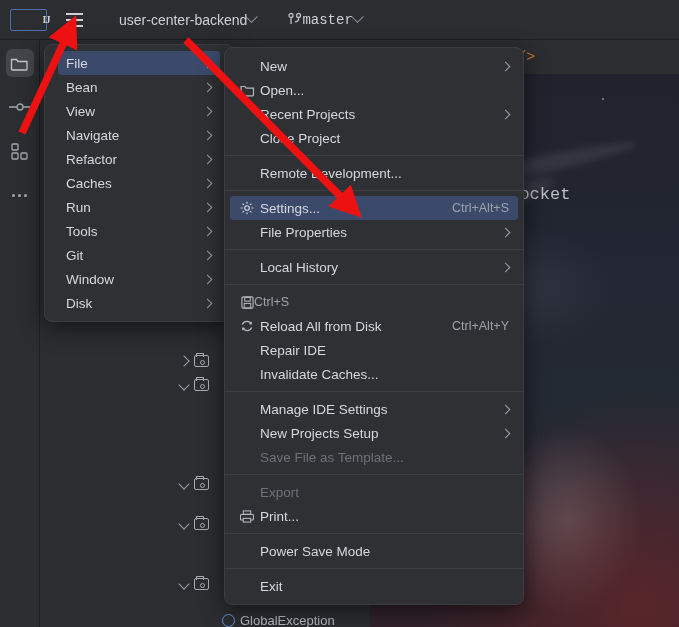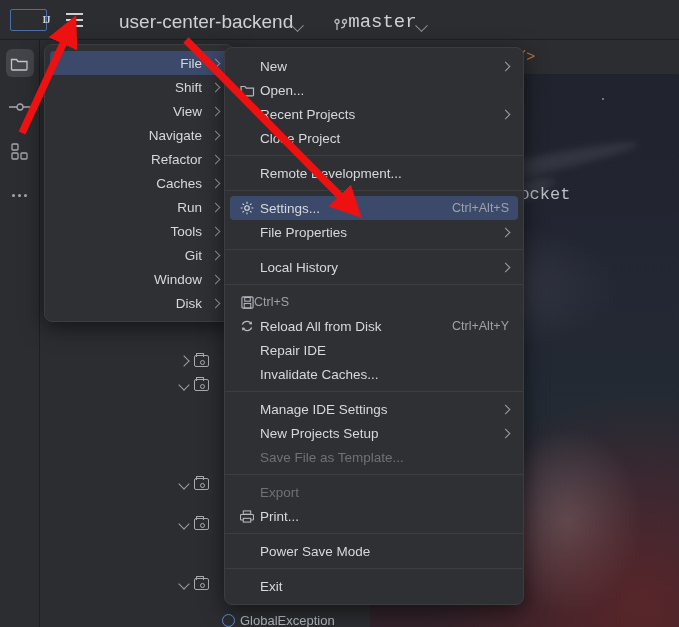--- a/index.html
+++ b/index.html
@@ -45,23 +45,23 @@
     font-family: "Liberation Serif", serif;
     padding-left: 35px;
   }
   .hamburger {
     margin-left: 14px; width: 26px; height: 24px;
     display: flex; flex-direction: column; justify-content: center;
     align-items: center; gap: 4px; border-radius: 4px;
   }
   .hamburger span { display: block; width: 17px; height: 2px; background: #ced0d6; }
   .tb-item {
-    display: flex; align-items: flex-end; 
+    display: flex; align-items: center; 
     height: 26px; padding: 0 8px; border-radius: 5px;
-    color: #ced0d6; font-size: 19px; white-space: nowrap;
+    color: #ced0d6; font-size: 14px; white-space: nowrap;
   }
   .tb-project { margin-left: 24px; }
   .tb-branch { margin-left: 16px; font-family: Liberation Mono, monospace; }
   .chev-dn {
     display: inline-block; width: 9px; height: 9px;
     border-right: 1.4px solid #9aa0a6; border-bottom: 1.4px solid #9aa0a6;
     transform: rotate(45deg) translate(-2px,-2px); opacity: .85;
   }
 
   
@@ -137,21 +137,21 @@
   .code-line {
     font-family: "Liberation Mono", monospace; font-size: 17px;
     white-space: pre; color: #bcbec4; line-height: 34px;
   }
   .kw { color: #1a7f37; }
 
   
   .menu-main {
     position: absolute; left: 44px; top: 44px; width: 190px;
     background: #2f3033; border: 1px solid #3b3d41; border-radius: 8px;
-    padding: 6px 0; box-shadow: 0 6px 22px rgba(0,0,0,0.55); z-index: 40; text-align: right;
+    padding: 6px 8px; box-shadow: 0 6px 22px rgba(0,0,0,0.55); z-index: 40;
   }
   .menu-sub {
     position: absolute; left: 224px; top: 47px; width: 300px;
     background: #2f3033; border: 1px solid #3b3d41; border-radius: 8px;
     padding: 6px 0; box-shadow: 0 6px 22px rgba(0,0,0,0.55); z-index: 41;
   }
   .mi {
     position: relative; display: flex; align-items: center;
     height: 24px; margin: 0 5px; padding: 0 9px 0 8px;
     color: #d6d8dd; font-size: 13.5px; border-radius: 4px; white-space: nowrap;
@@ -287,21 +287,21 @@
     <div class="code-line" style="margin-left:48px;"><span class="kw">public</span><span> Doc</span></div>
     <div class="code-line" style="margin-left:78px;">      Docket</div>
   </div>
 
   <div class="menu-main" id="mainmenu">
       <div class="mi selected">
         <span class="mi-label">File</span>
         <span class="mi-arrow"></span>
       </div>
       <div class="mi">
-        <span class="mi-label">Shift</span>
+        <span class="mi-label">Bean</span>
         <span class="mi-arrow"></span>
       </div>
       <div class="mi">
         <span class="mi-label">View</span>
         <span class="mi-arrow"></span>
       </div>
       <div class="mi">
         <span class="mi-label">Navigate</span>
         <span class="mi-arrow"></span>
       </div>

